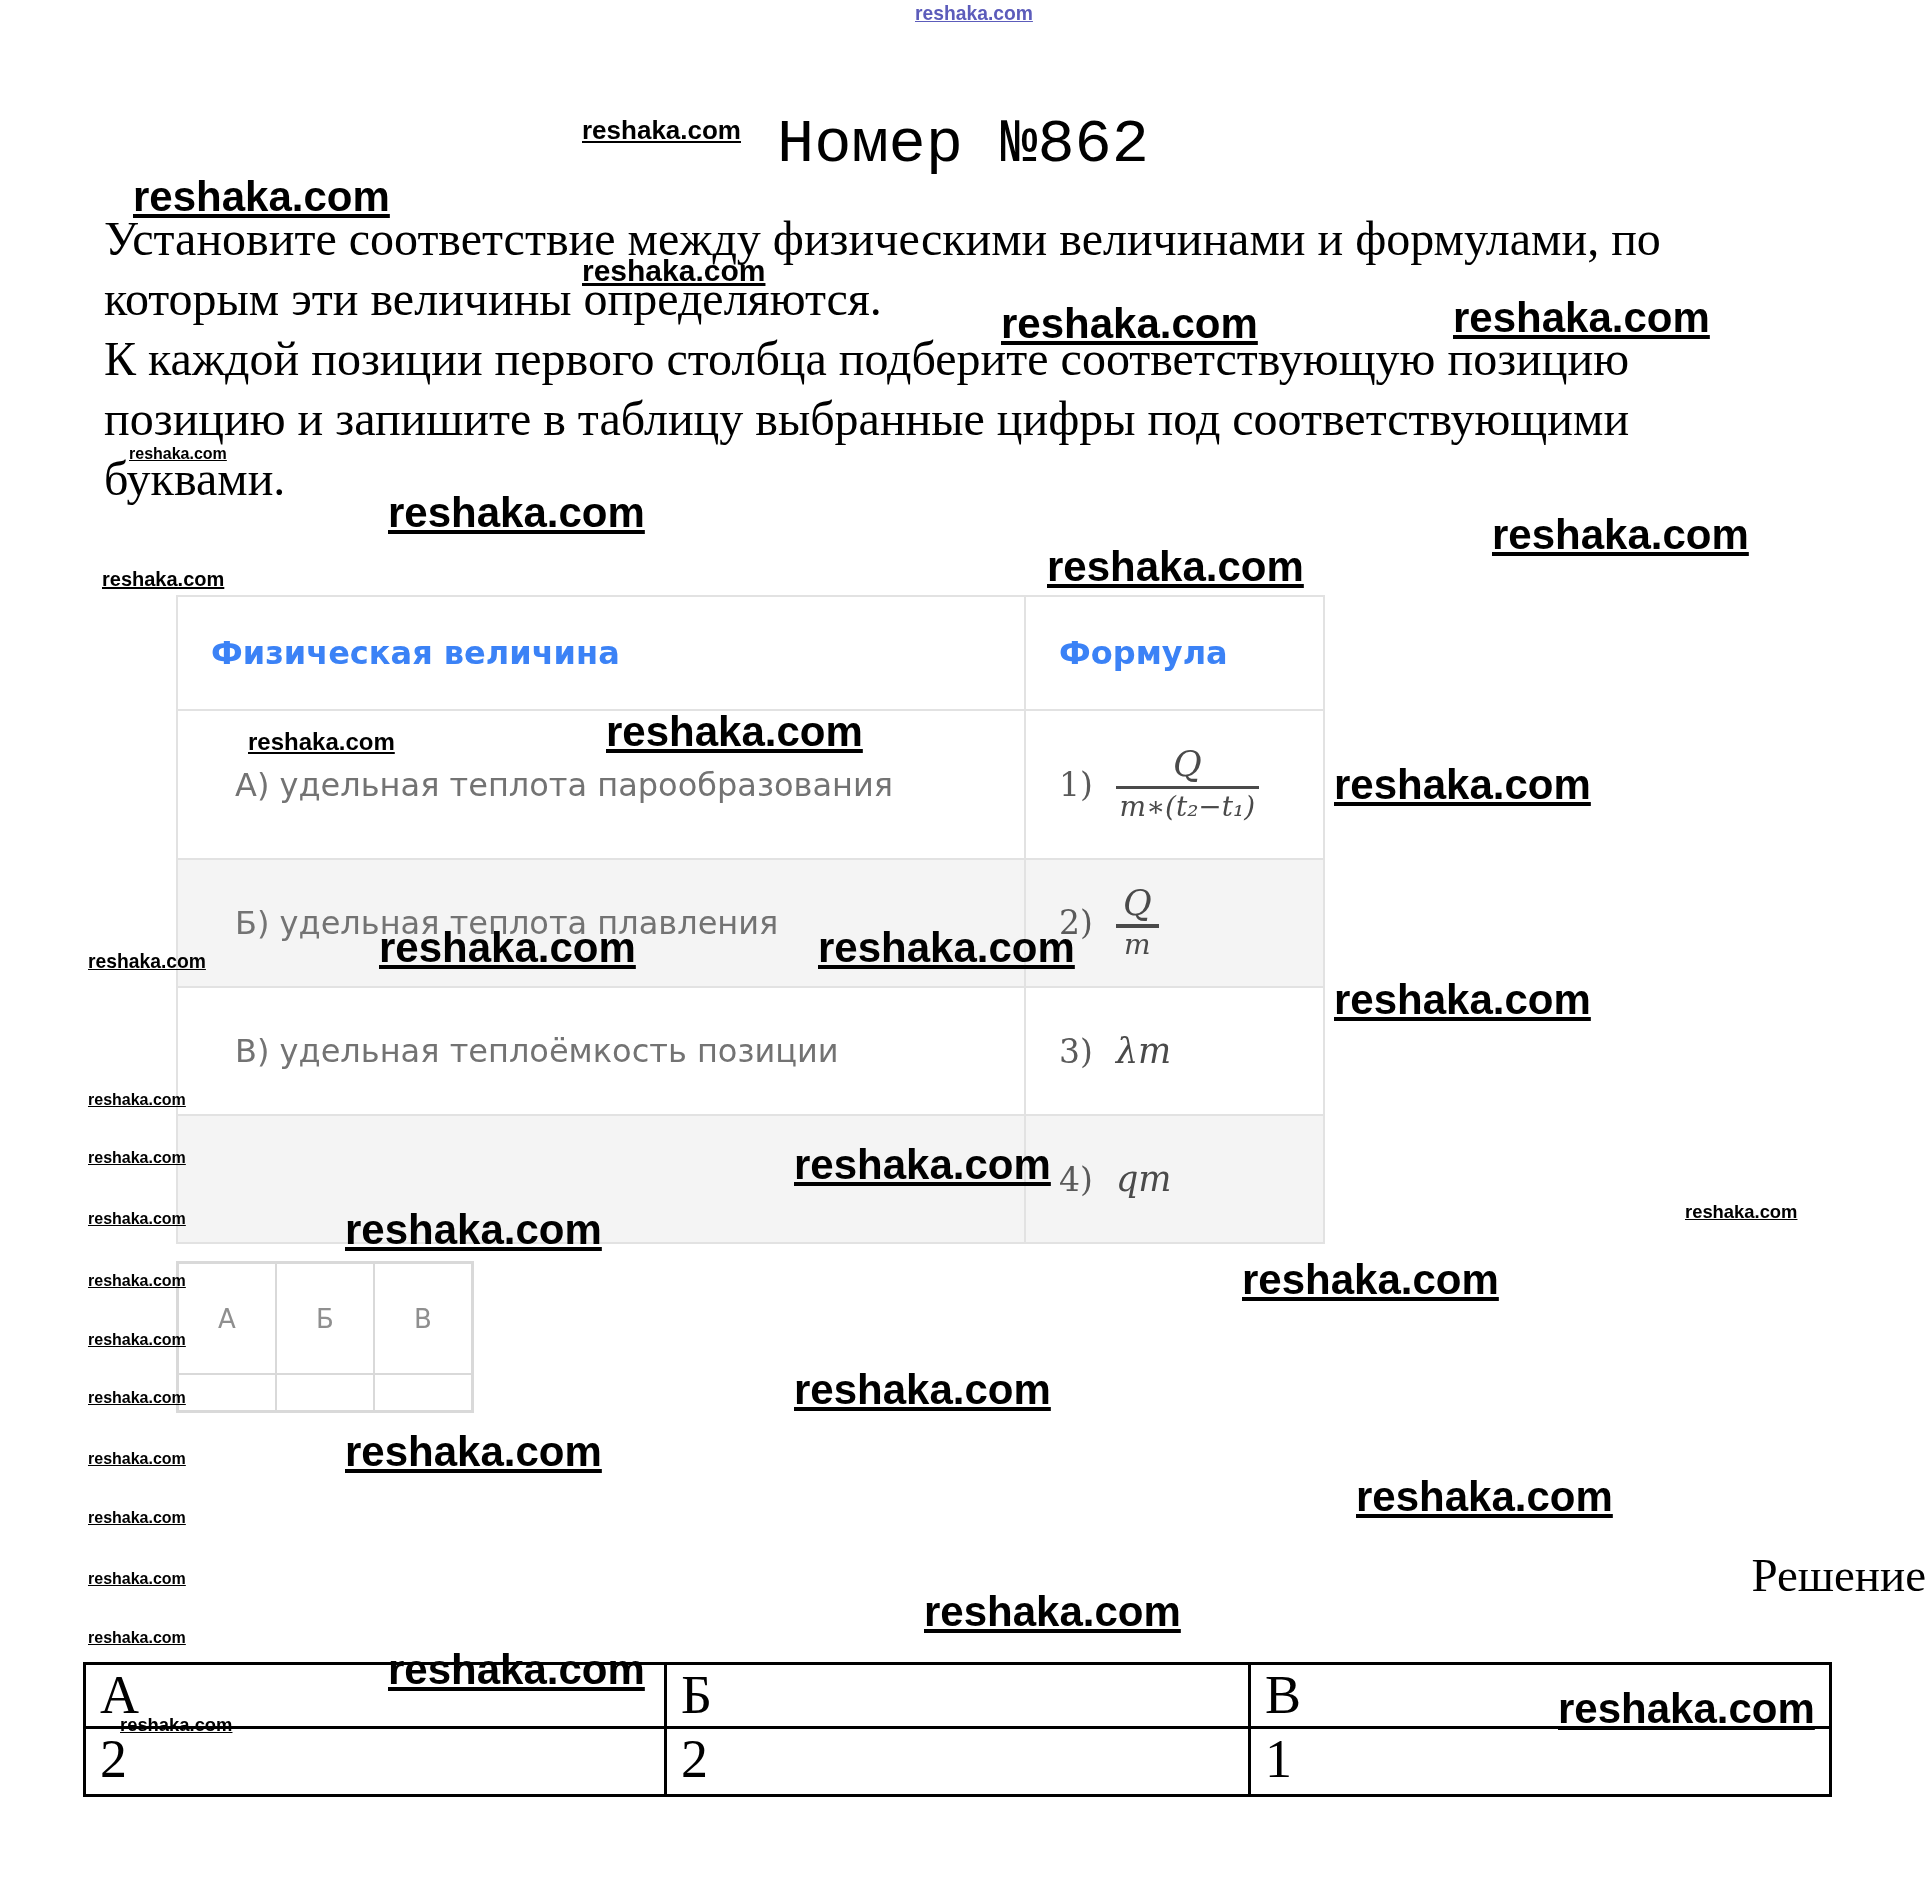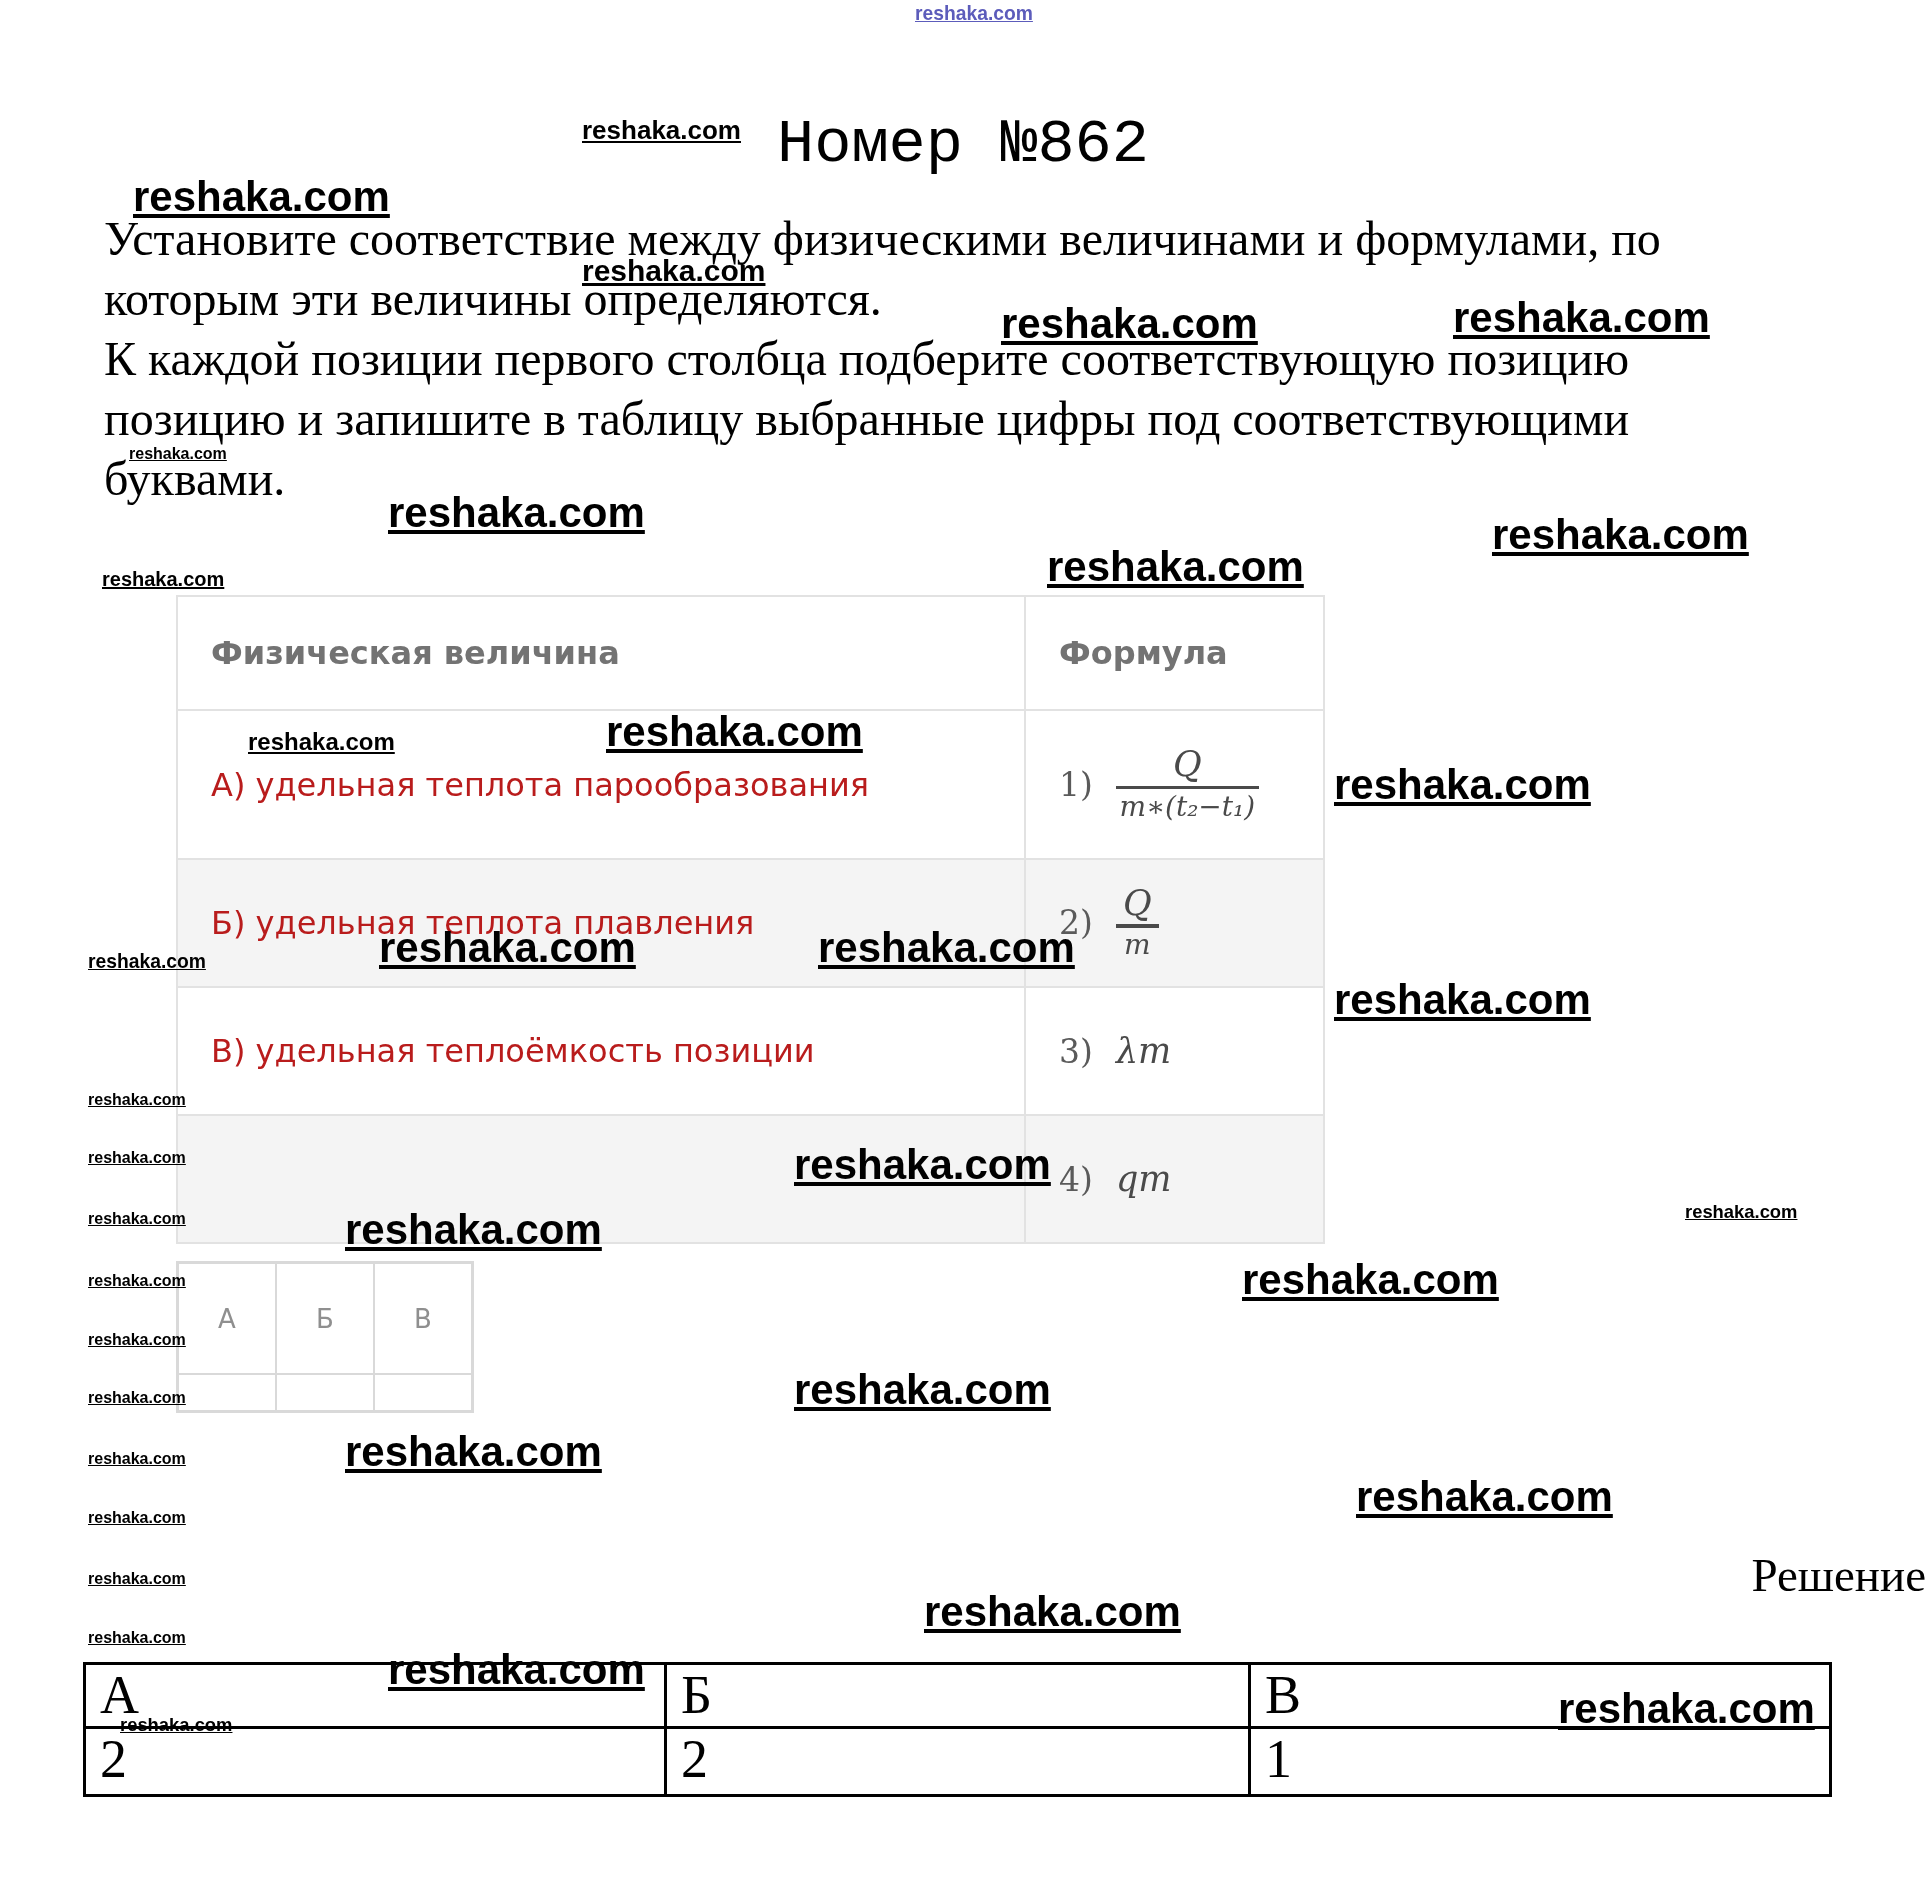--- a/index.html
+++ b/index.html
@@ -24,26 +24,26 @@
     font-family:"DejaVu Sans", sans-serif; z-index:1;
   }
   .mt-row { display:flex; box-sizing:border-box; }
   .mt-row + .mt-row { border-top:2.6px solid #e2e2e2; }
   .mt-cell-l {
     width:848px; box-sizing:border-box; border-right:2.6px solid #e2e2e2;
     padding-left:33px; display:flex; align-items:center;
   }
   .mt-cell-r { flex:1; display:flex; align-items:center; padding-left:33px; }
   .mt-header { height:112px; }
-  .mt-header .mt-cell-l, .mt-header .mt-cell-r { font-weight:bold; color:#737373; font-size:32px; }
+  .mt-header .mt-cell-l, .mt-header .mt-cell-r { font-weight:bold; color:#3b82f6; font-size:32px; }
   .mt-row-a { height:149px; }
   .mt-row-b { height:128px; background:#f4f4f4; }
   .mt-row-v { height:128px; }
   .mt-row-4 { height:128px; background:#f4f4f4; }
-  .mt-item { color:#b91c1c; font-size:32px; white-space:nowrap; }
+  .mt-item { color:#737373; font-size:32px; white-space:nowrap;margin-left:24px; }
 
   .formula { display:flex; align-items:center; font-family:"DejaVu Serif", serif; color:#4a4a4a; }
   .f-label { font-size:33px; margin-right:23px; color:#5a5a5a; }
   .frac { display:inline-flex; flex-direction:column; align-items:center; font-style:italic; }
   .frac .num { font-size:35px; line-height:1.05; padding:0 7px; }
   .frac .bar { align-self:stretch; height:3.5px; background:#4a4a4a; margin:2.6px 0; }
   .frac .den { font-size:28px; line-height:1.1; padding:0 3.5px; white-space:nowrap; }
   .f-inline { font-size:35px; font-style:italic; }
 
   

